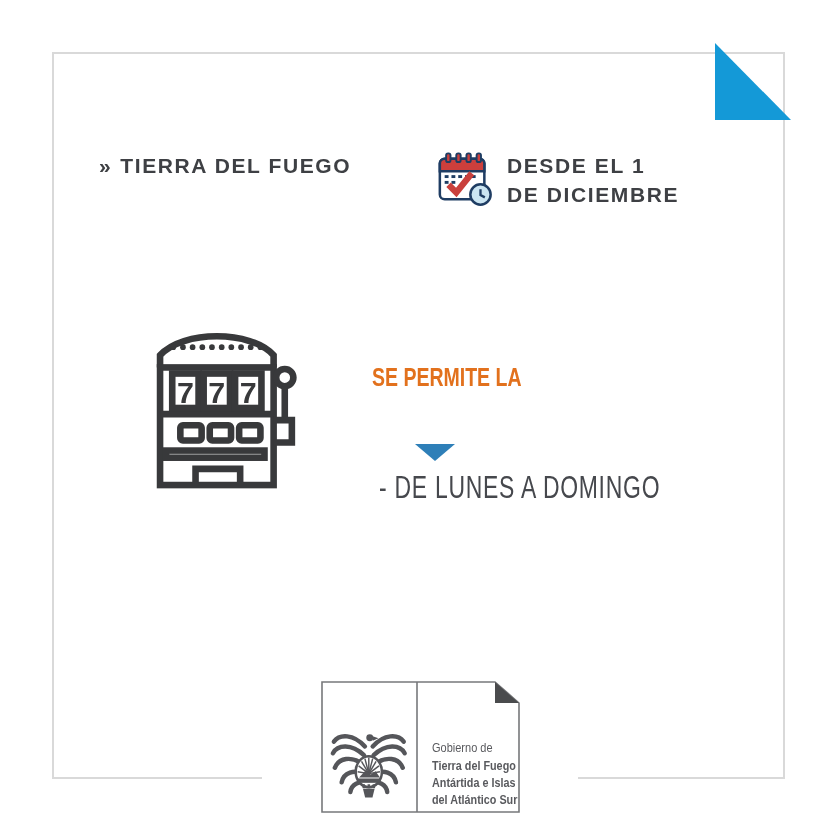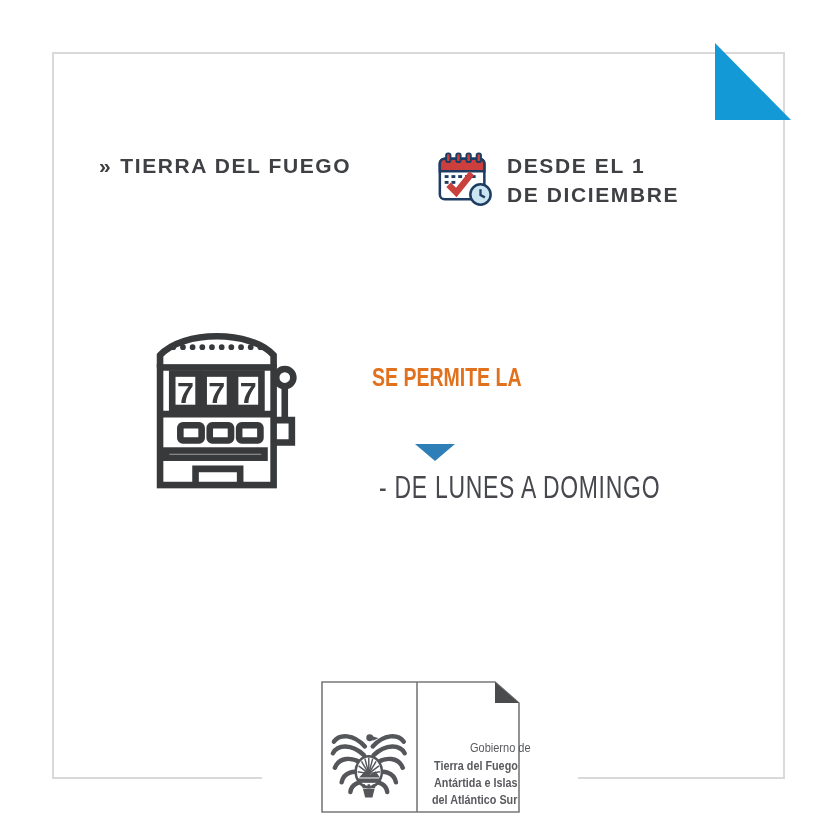--- a/index.html
+++ b/index.html
@@ -44,21 +44,21 @@
   .logo-mask{
     position:absolute;left:262px;top:746px;width:316px;height:74px;
     background:#ffffff;z-index:2;
   }
   .logo{position:absolute;left:321px;top:681px;width:199px;height:132px;z-index:3;}
   .logo svg{position:absolute;left:0;top:0;}
   .logo-text{
     position:absolute;left:111px;top:59px;color:#595a5e;
     font-size:14px;line-height:17px;white-space:nowrap;
   }
-  .logo-text .ln{display:block;text-align:right;}
+  .logo-text .ln{display:block;}
   .logo-text .s{display:inline-block;transform:scaleX(.8);transform-origin:left center;}
   .logo-text .l1{font-size:12.5px;}
   .logo-text .l1 .s{transform:scaleX(.88);}
   .logo-text .b{font-weight:bold;font-size:13.5px;}
 </style>
 </head>
 <body>
 
 <div id="canvas">
 

